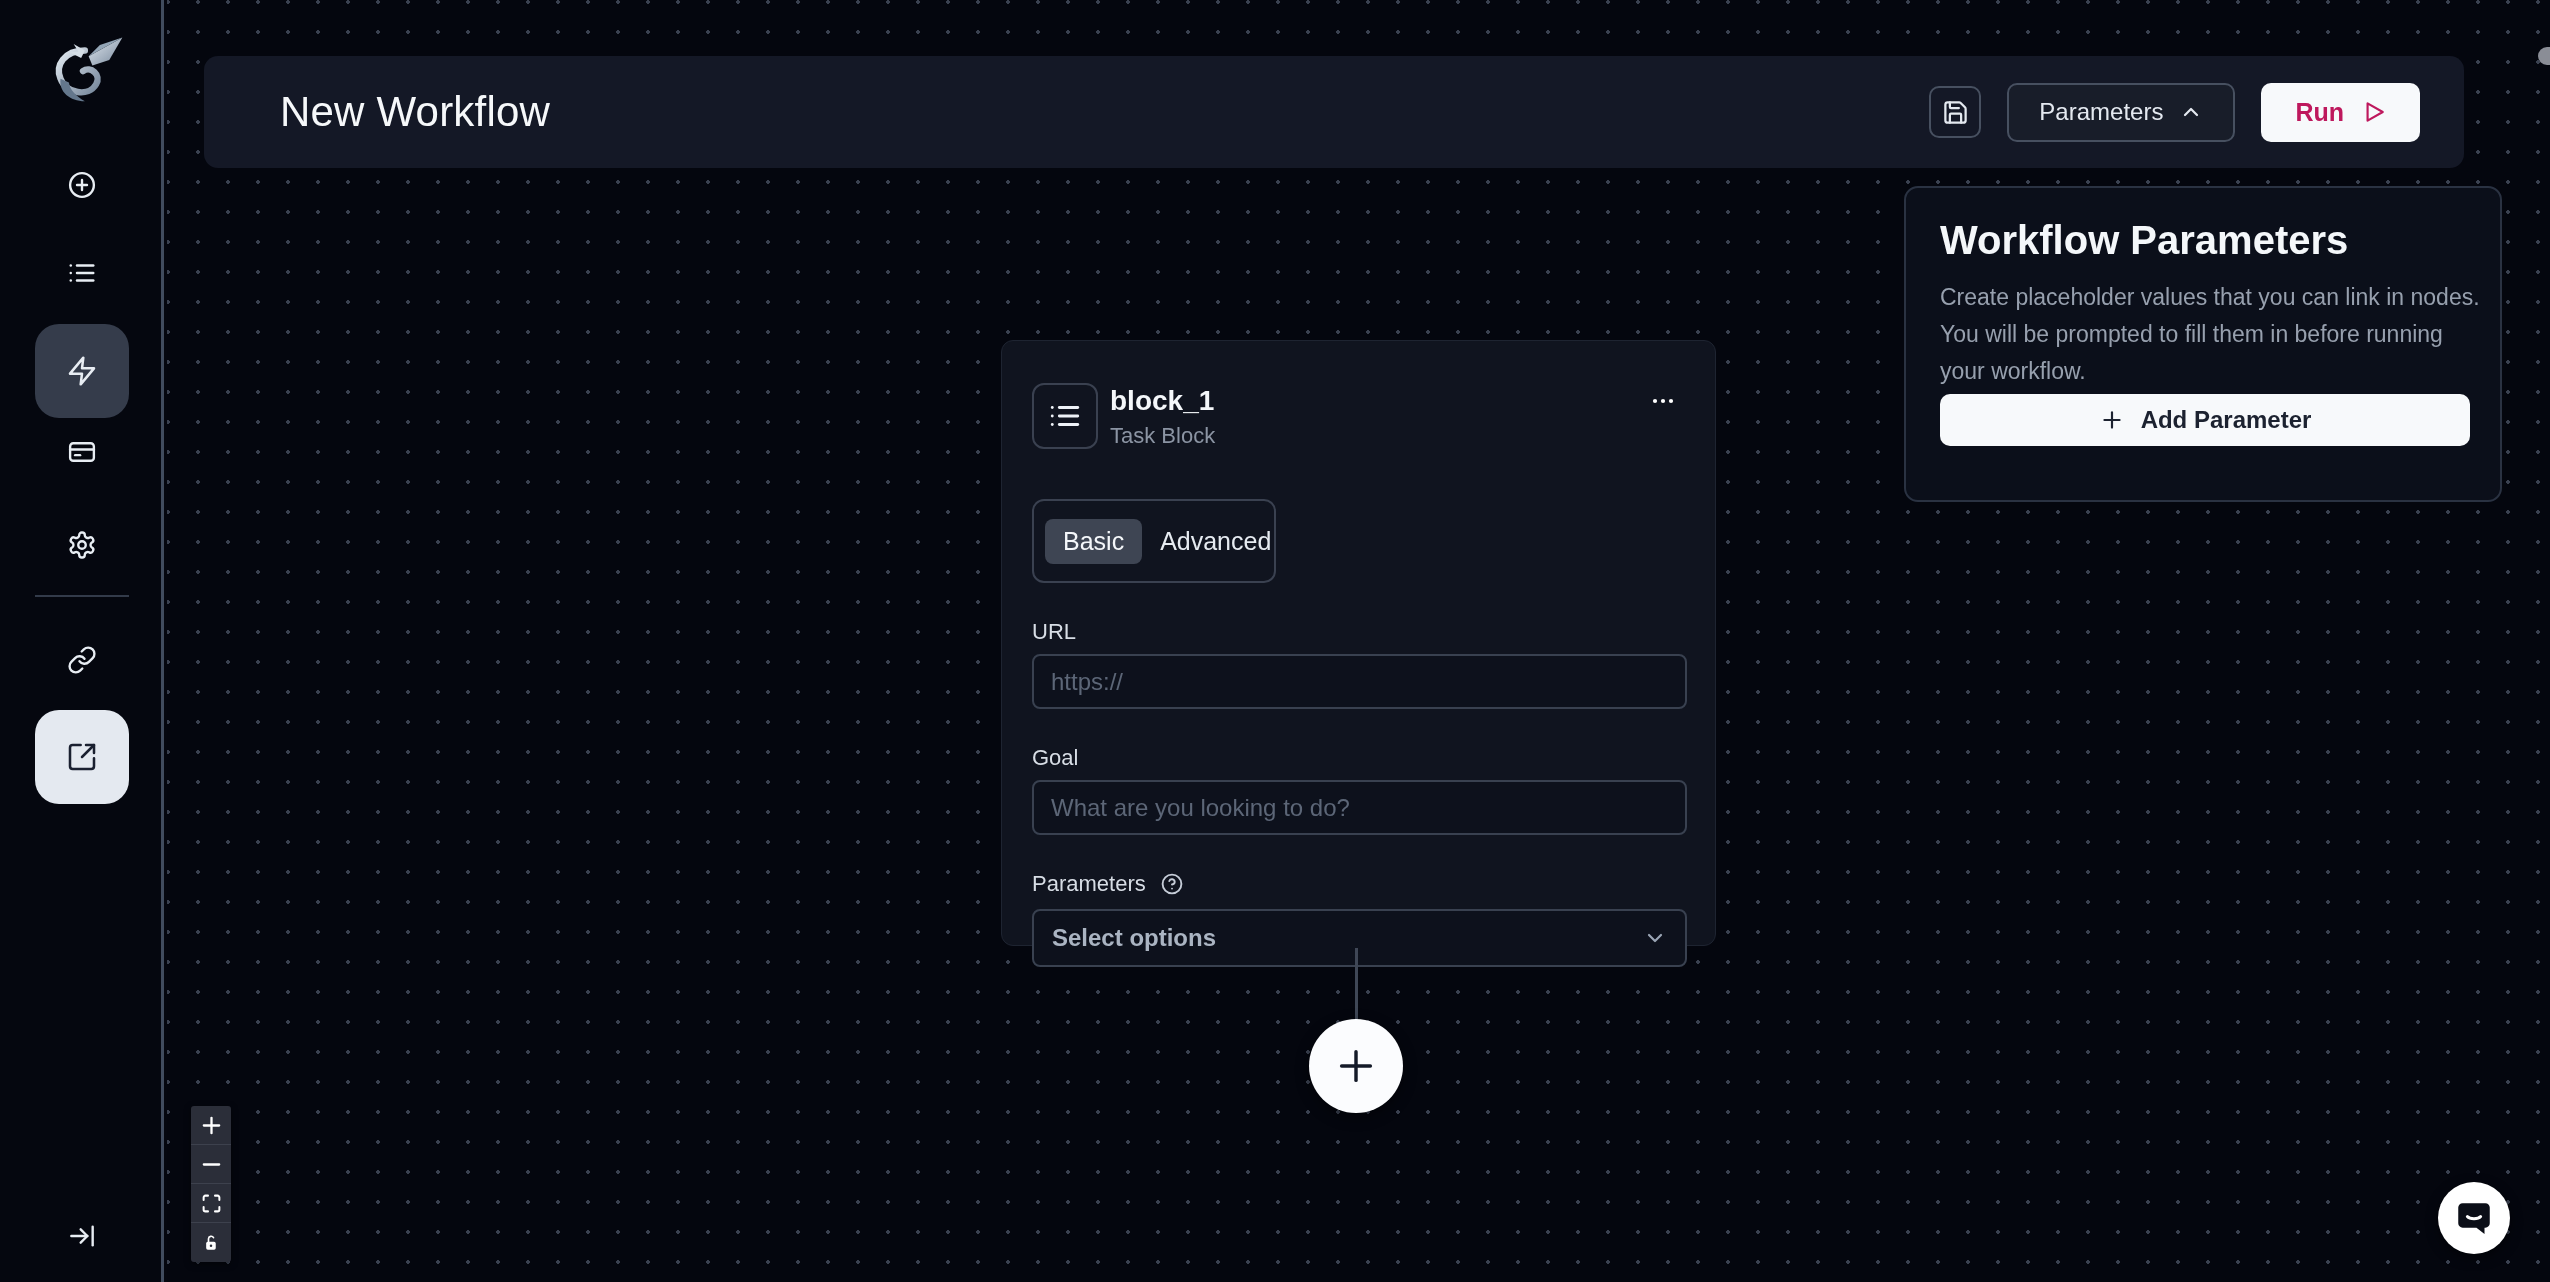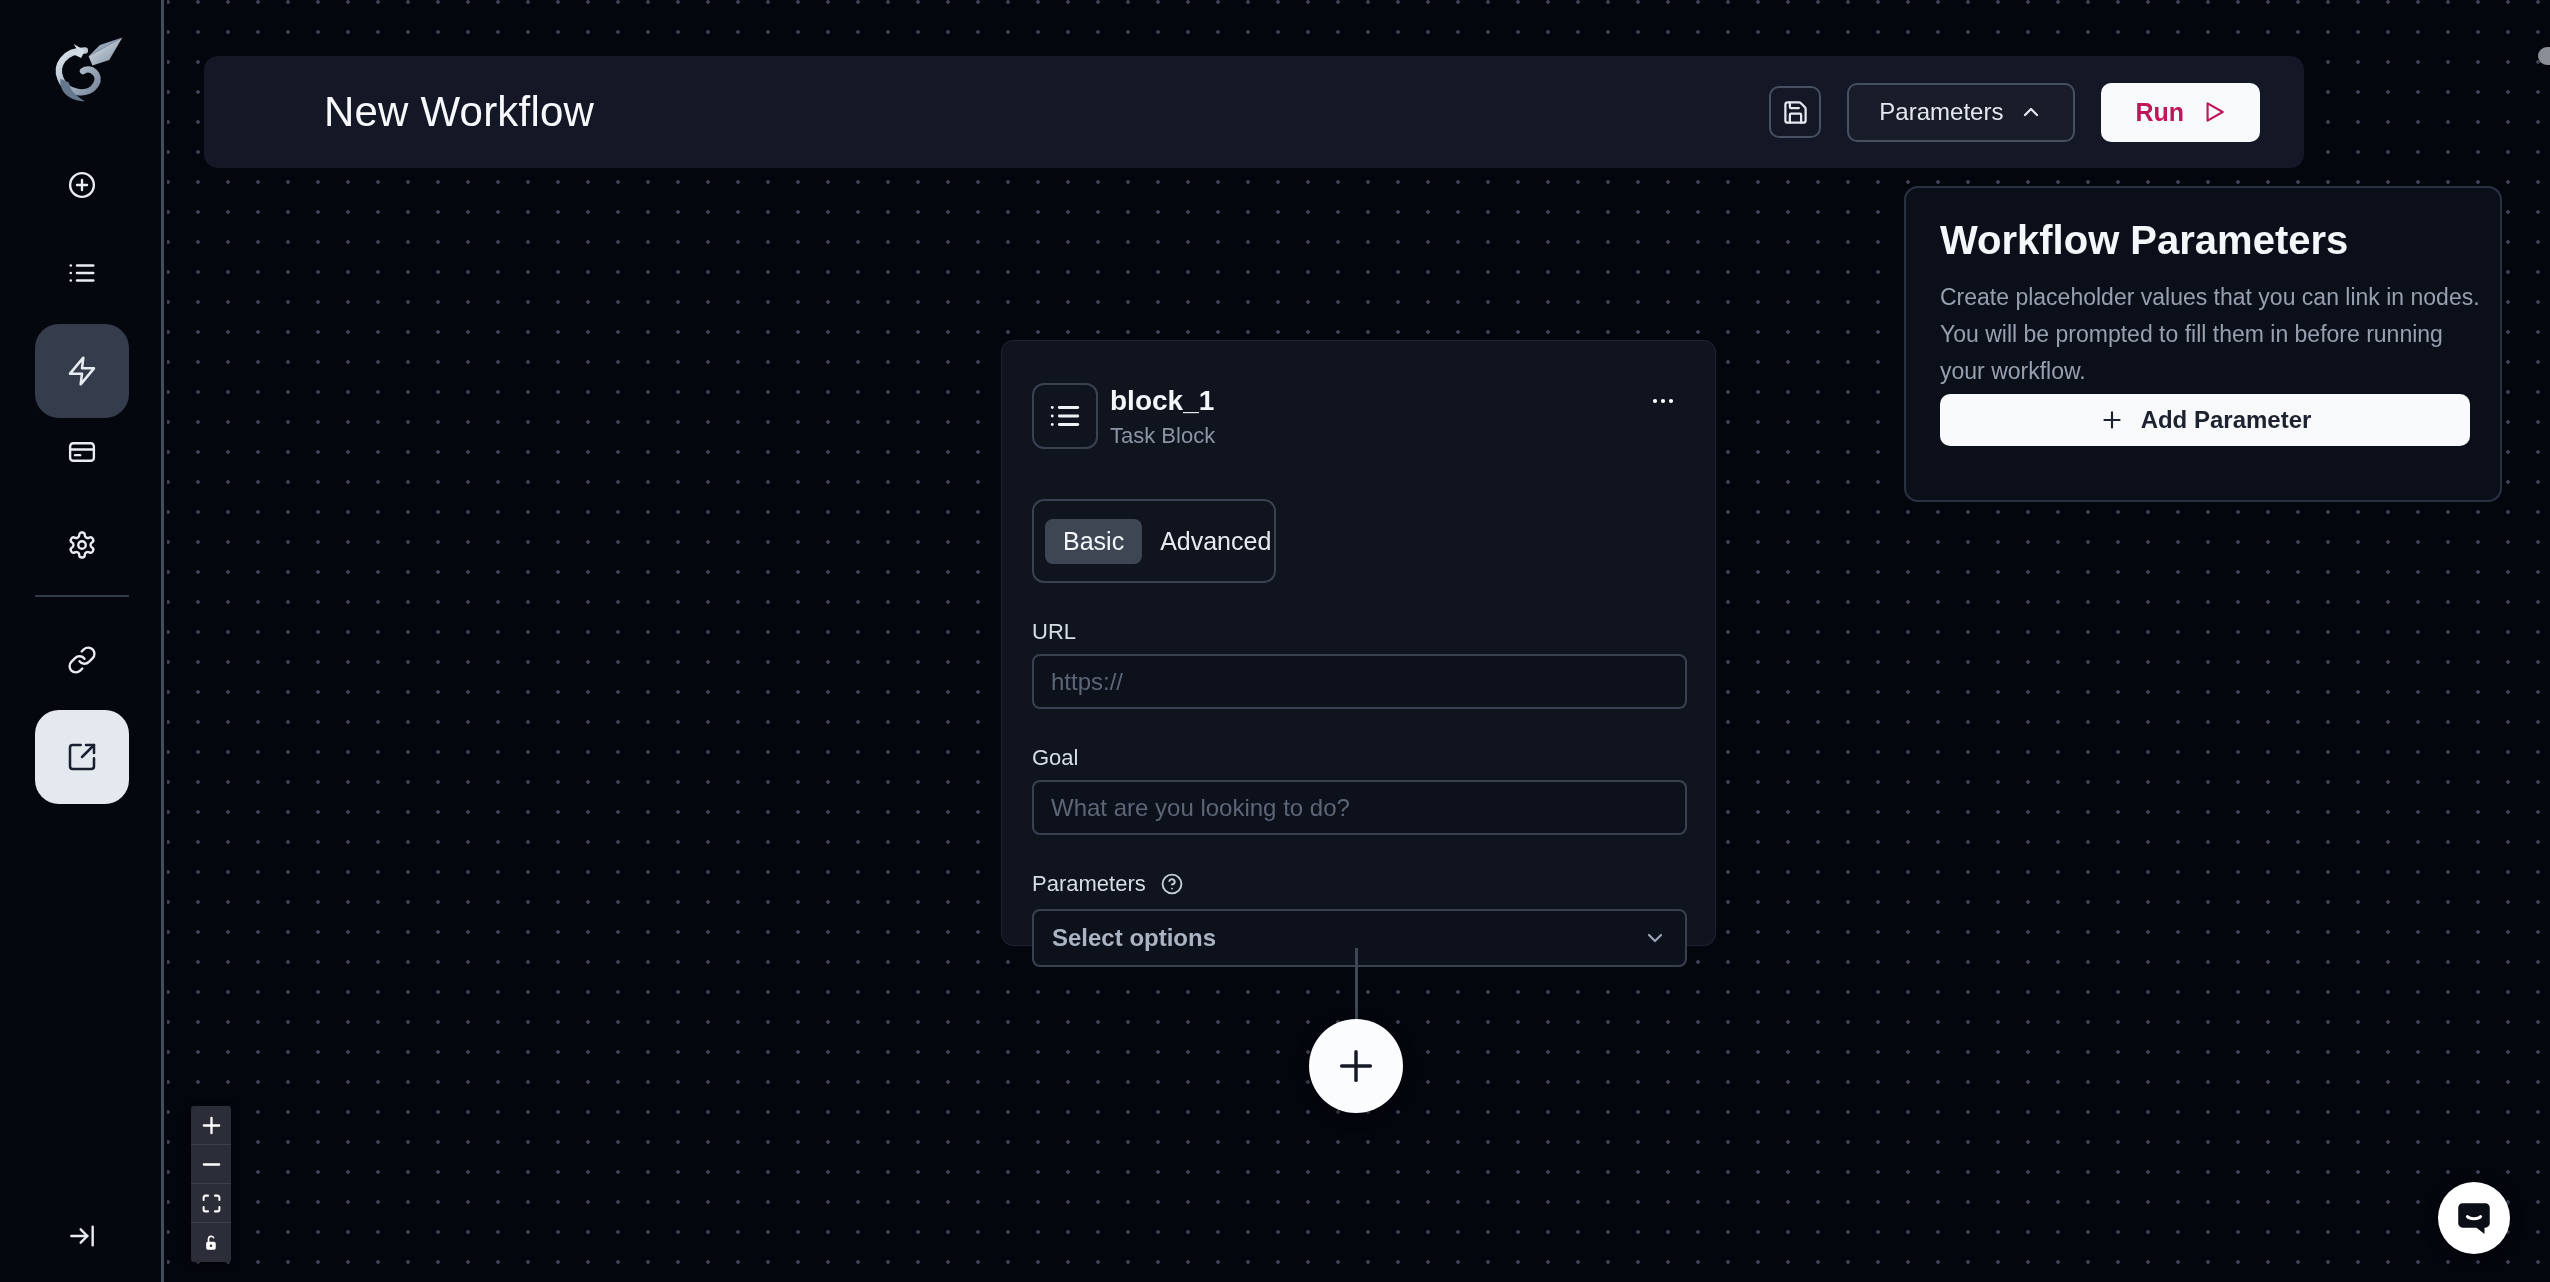--- a/index.html
+++ b/index.html
@@ -30,23 +30,23 @@
   
   .canvas {
     position: absolute; left: 167px; top: 0; width: 2383px; height: 1282px;
     background-color: #04060e;
     background-image: radial-gradient(circle, #3a4150 1.7px, transparent 2px);
     background-size: 30px 30px; background-position: 16px 17px;
   }
 
   
   .topbar {
-    position: absolute; left: 37px; top: 56px; width: 2100px; height: 112px;
+    position: absolute; left: 37px; top: 56px; width: 2260px; height: 112px;
     background: #141826; border-radius: 14px;
-    display: flex; align-items: center; padding-left: 44px;
+    display: flex; align-items: center;
   }
   .topbar-title { margin-left: 76px; font-size: 42px; font-weight: 500; letter-spacing: .2px; color: #f6f8fa; }
   .topbar-actions { position: absolute; right: 44px; top: 0; height: 100%; display: flex; align-items: center; gap: 26px; }
   .icon-btn {
     width: 52px; height: 52px; border-radius: 10px; border: 2px solid #475060;
     background: transparent; color: #e4e9f0; display: flex; align-items: center; justify-content: center; cursor: pointer;
   }
   .btn-outline {
     height: 59px; padding: 0 30px; border-radius: 10px; border: 2px solid #475060;
     background: #181d29; color: #e4e9f0; font-size: 24px; font-family: inherit;

